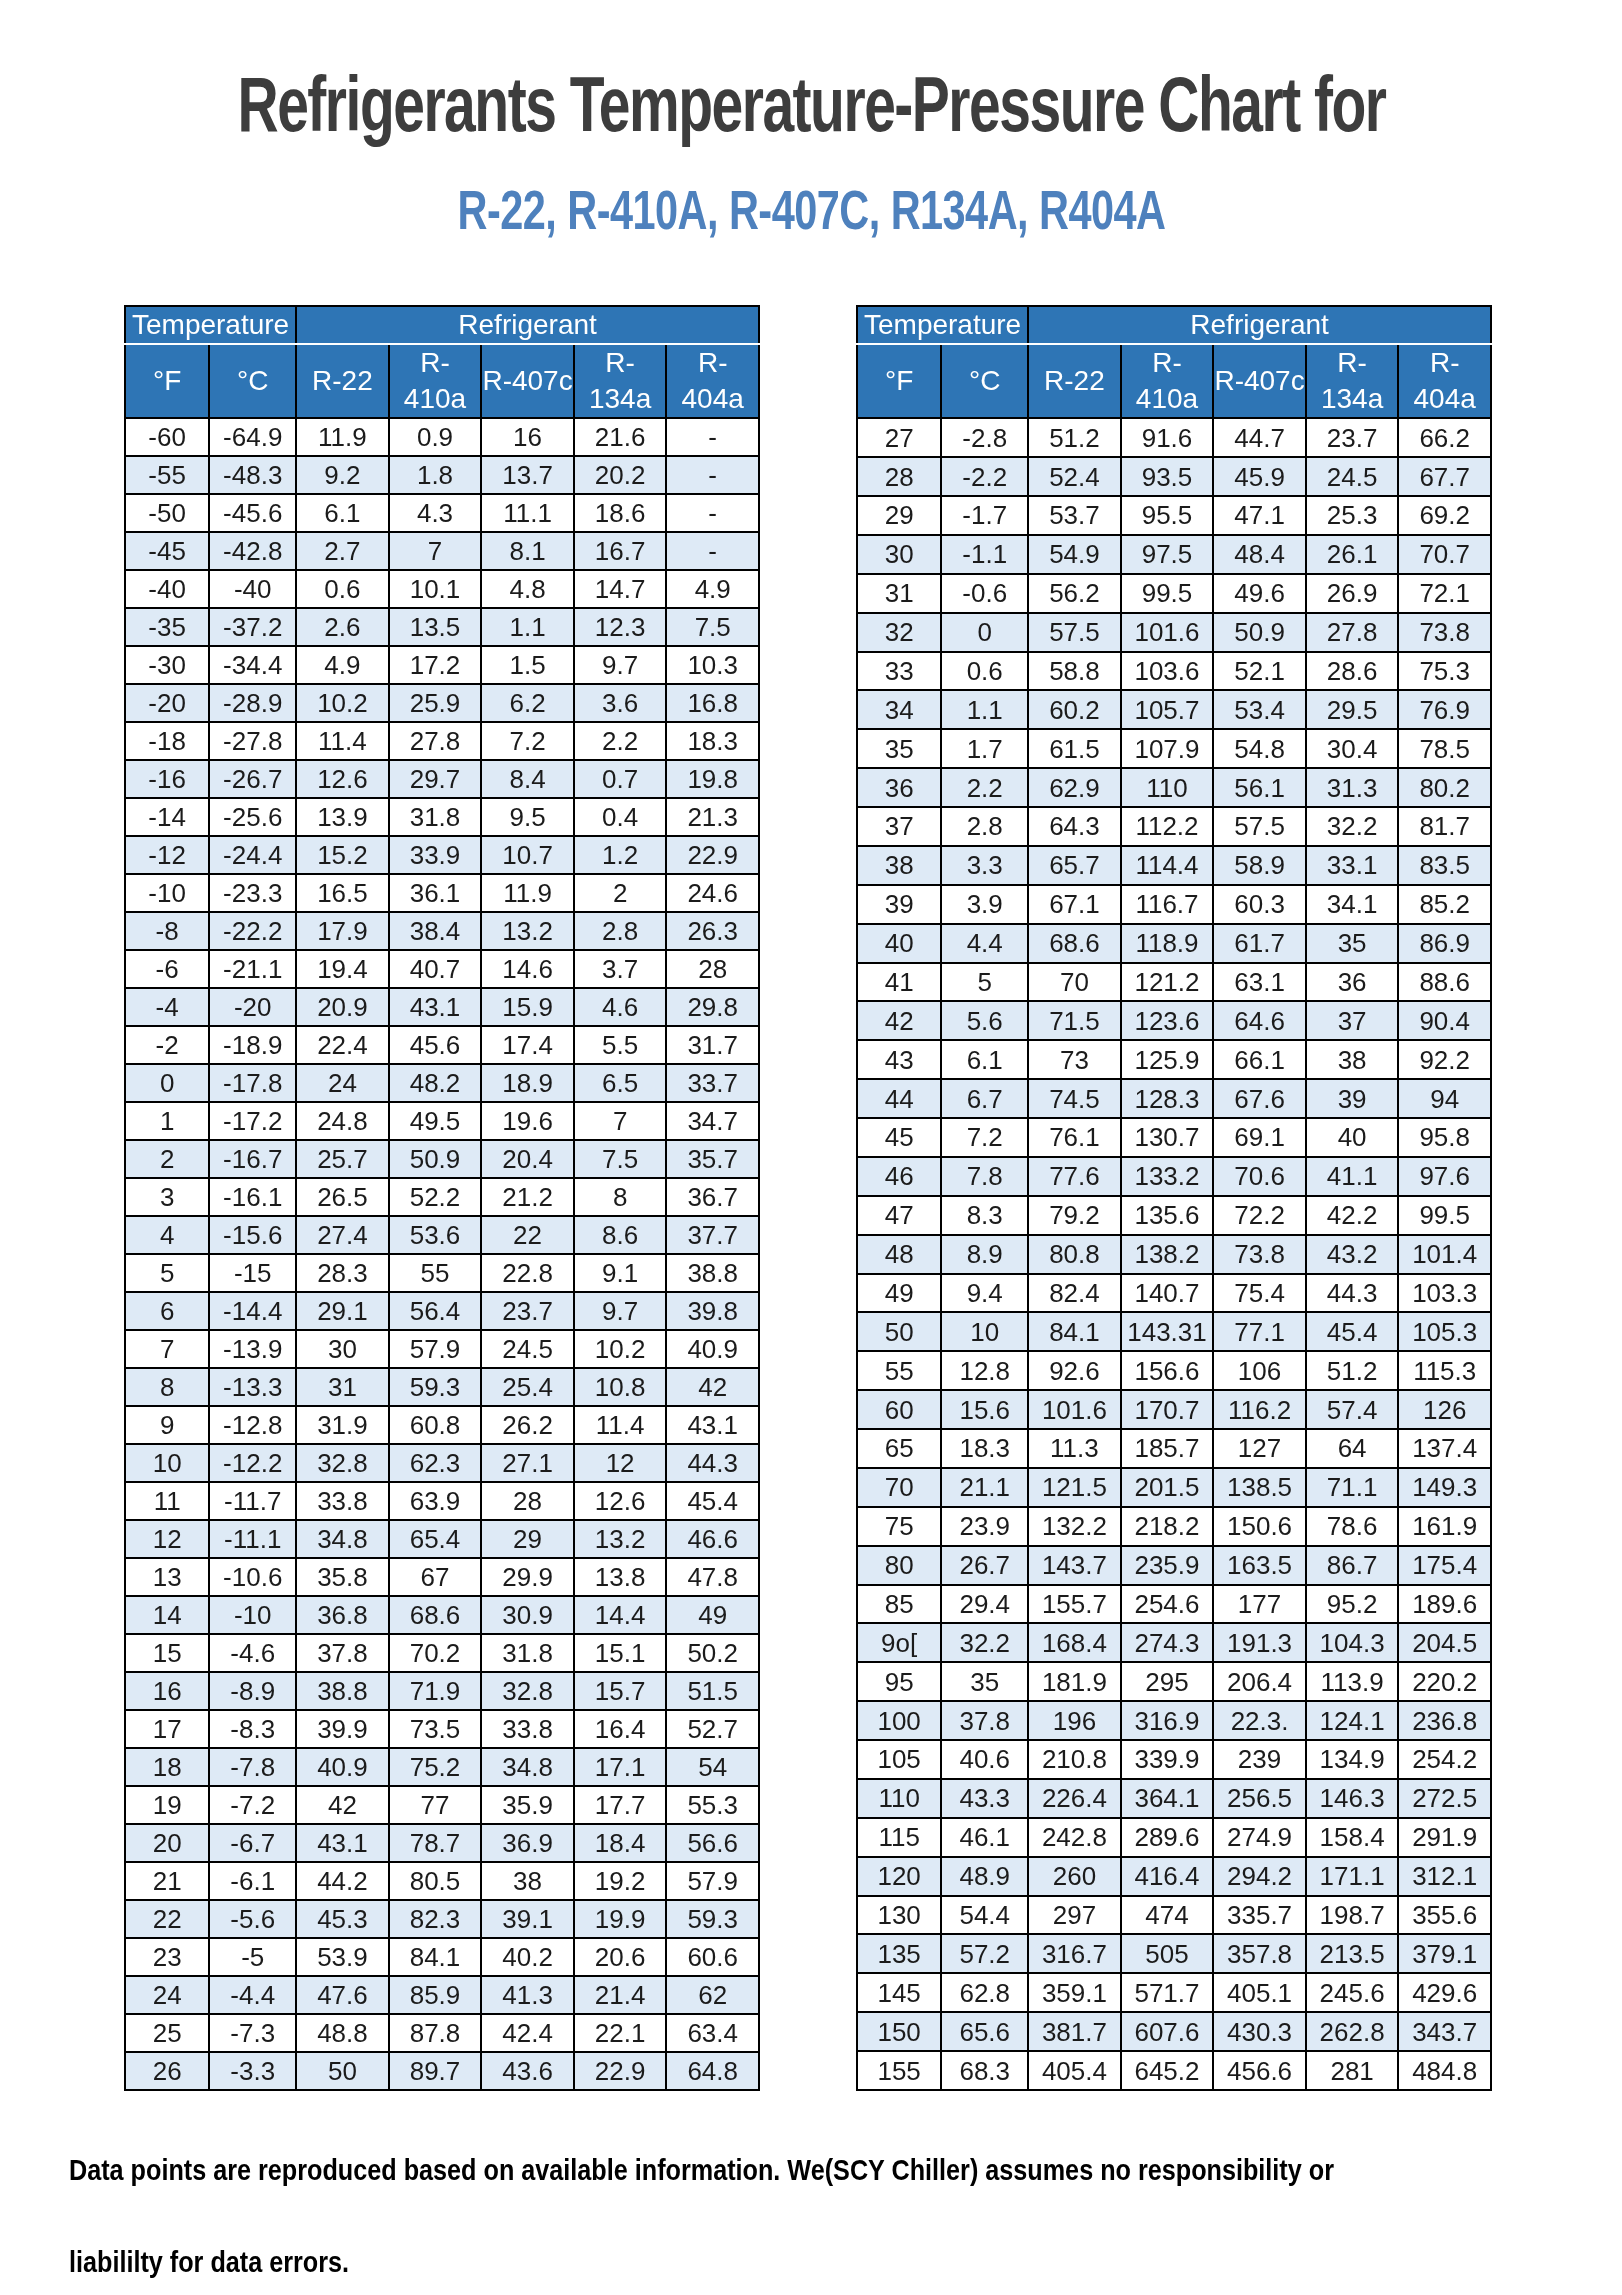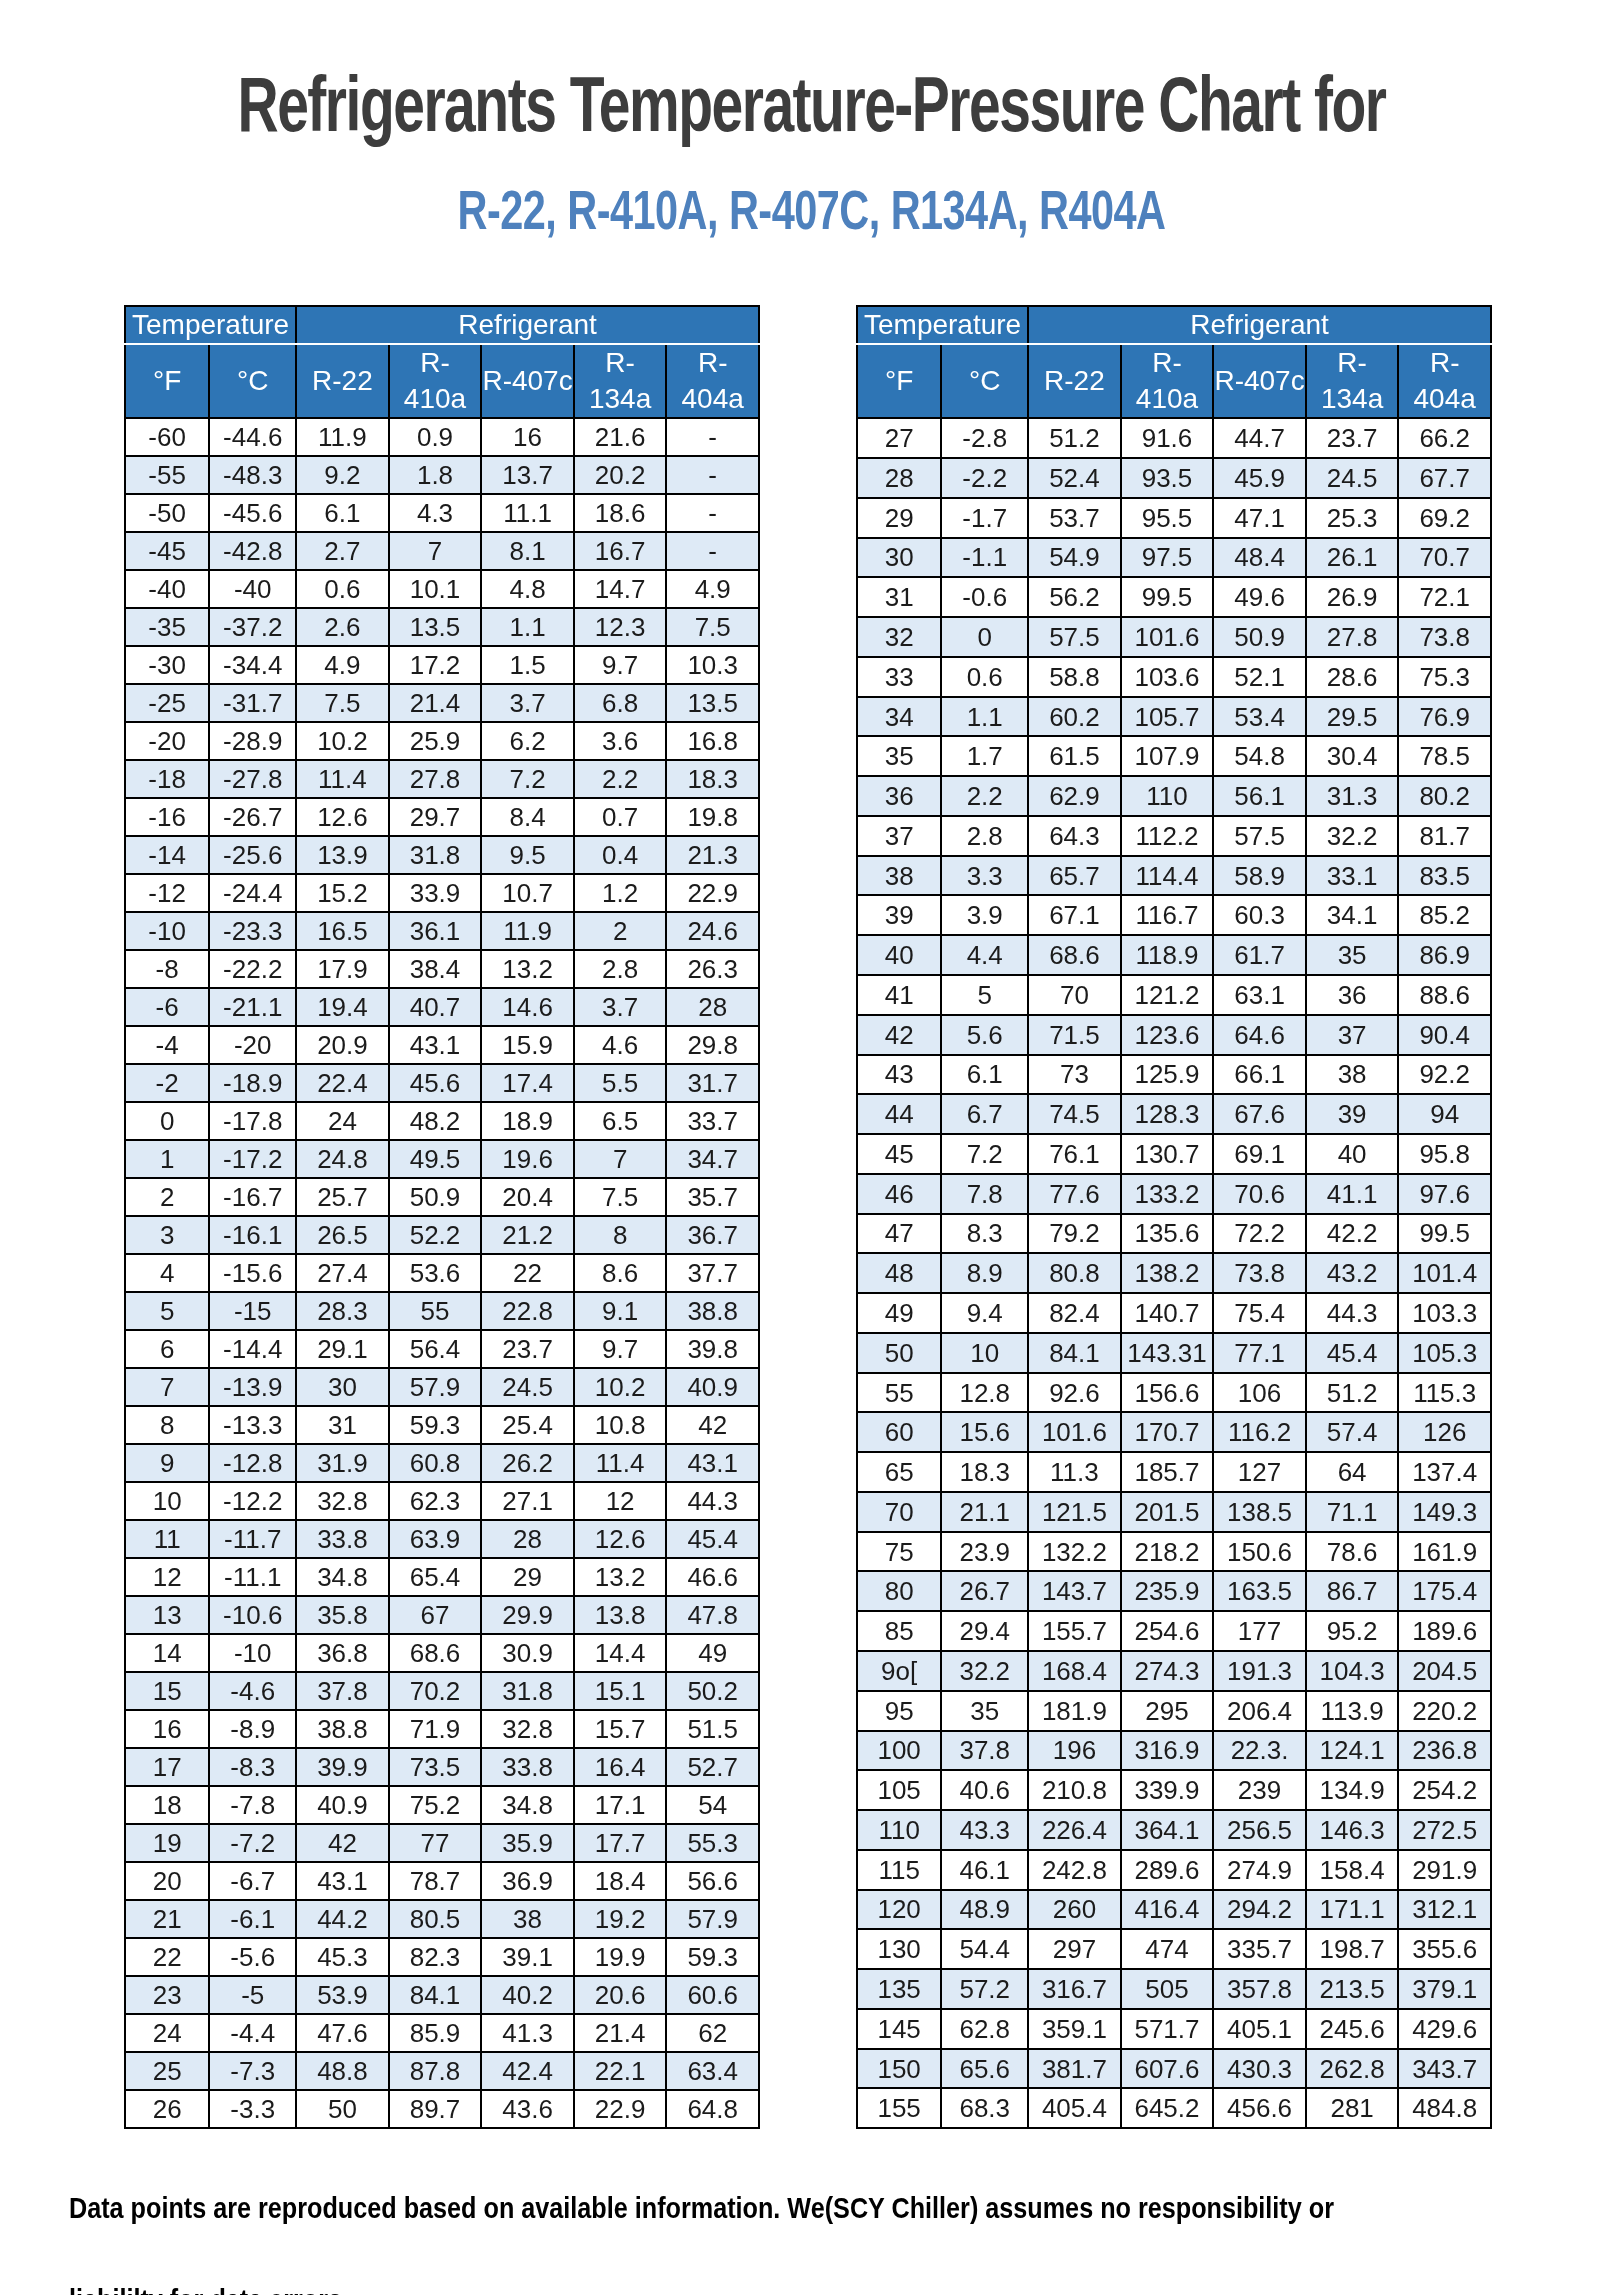--- a/index.html
+++ b/index.html
@@ -80,21 +80,21 @@
             <th>R-22</th>
             <th>R-410a</th>
             <th>R-407c</th>
             <th>R-134a</th>
             <th>R-404a</th>
           </tr>
       </thead>
       <tbody>
           <tr>
             <td>-60</td>
-            <td>-44.6</td>
+            <td>-64.9</td>
             <td>11.9</td>
             <td>0.9</td>
             <td>16</td>
             <td>21.6</td>
             <td>-</td>
           </tr>
           <tr>
             <td>-55</td>
             <td>-48.3</td>
             <td>9.2</td>
@@ -140,29 +140,20 @@
             <td>7.5</td>
           </tr>
           <tr>
             <td>-30</td>
             <td>-34.4</td>
             <td>4.9</td>
             <td>17.2</td>
             <td>1.5</td>
             <td>9.7</td>
             <td>10.3</td>
-          </tr>
-          <tr>
-            <td>-25</td>
-            <td>-31.7</td>
-            <td>7.5</td>
-            <td>21.4</td>
-            <td>3.7</td>
-            <td>6.8</td>
-            <td>13.5</td>
           </tr>
           <tr>
             <td>-20</td>
             <td>-28.9</td>
             <td>10.2</td>
             <td>25.9</td>
             <td>6.2</td>
             <td>3.6</td>
             <td>16.8</td>
           </tr>

